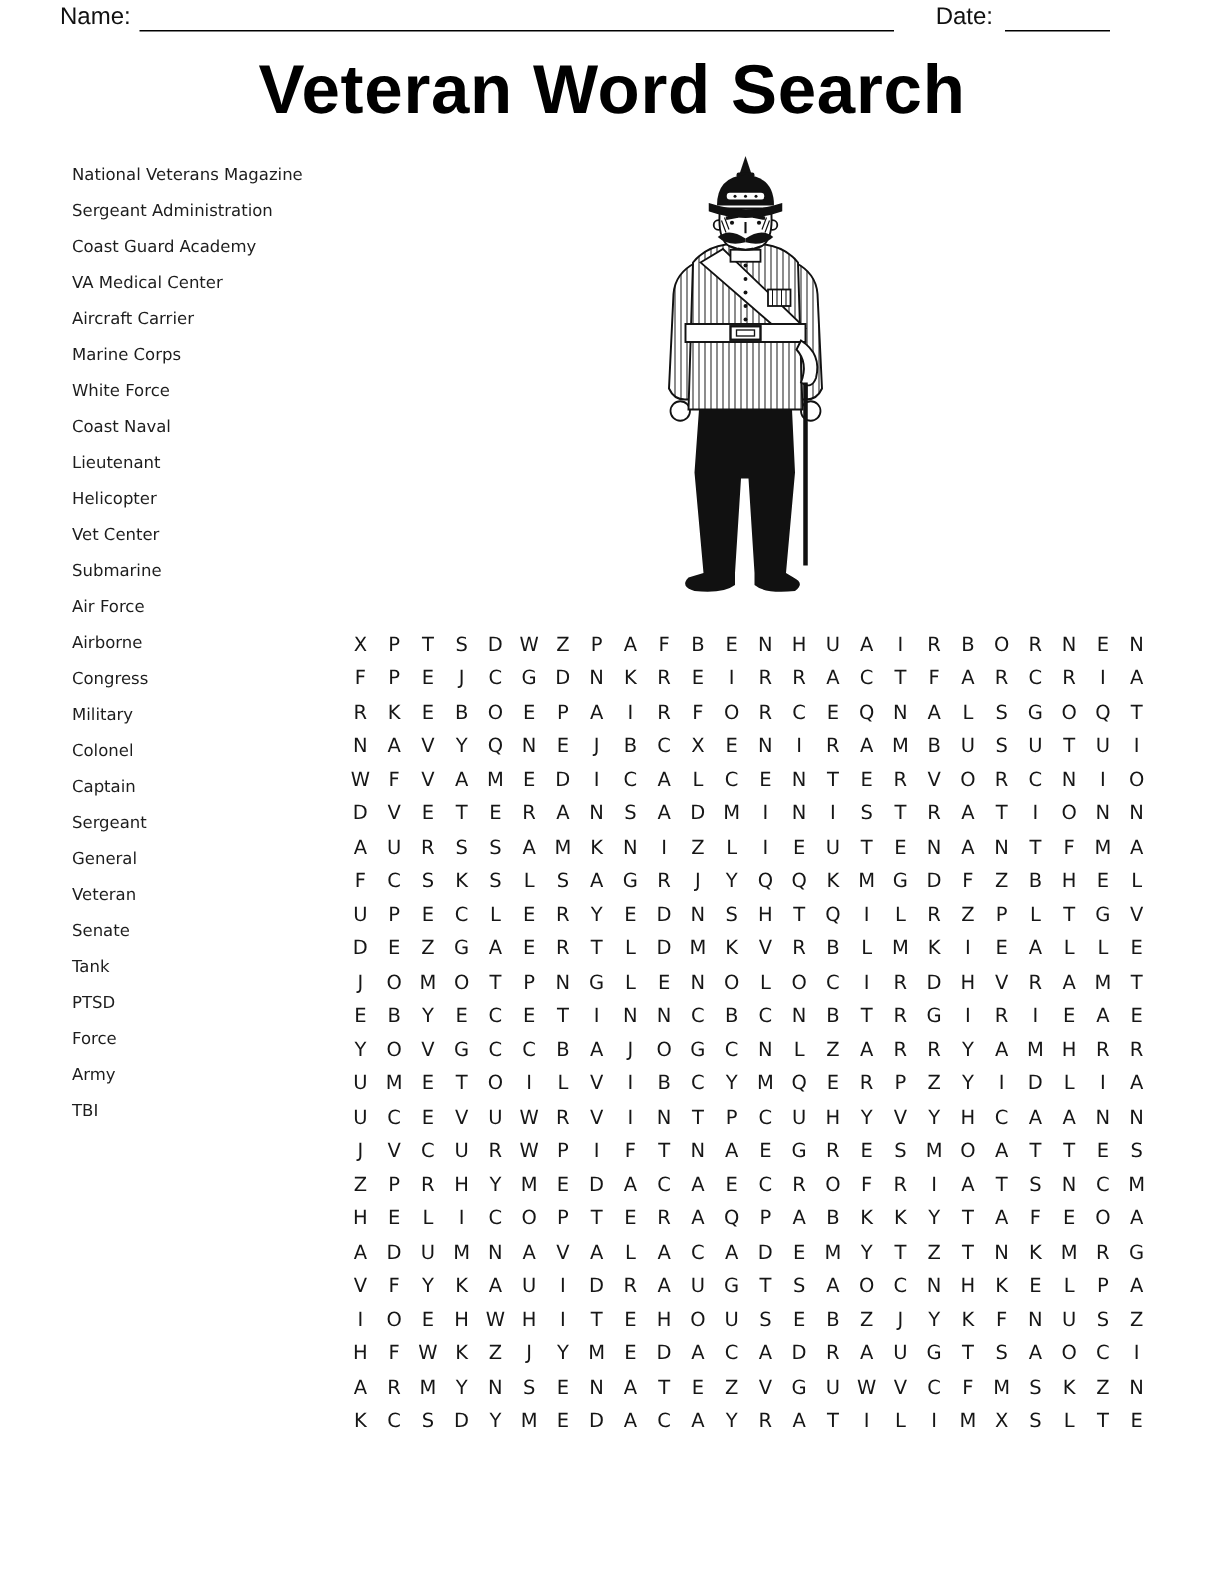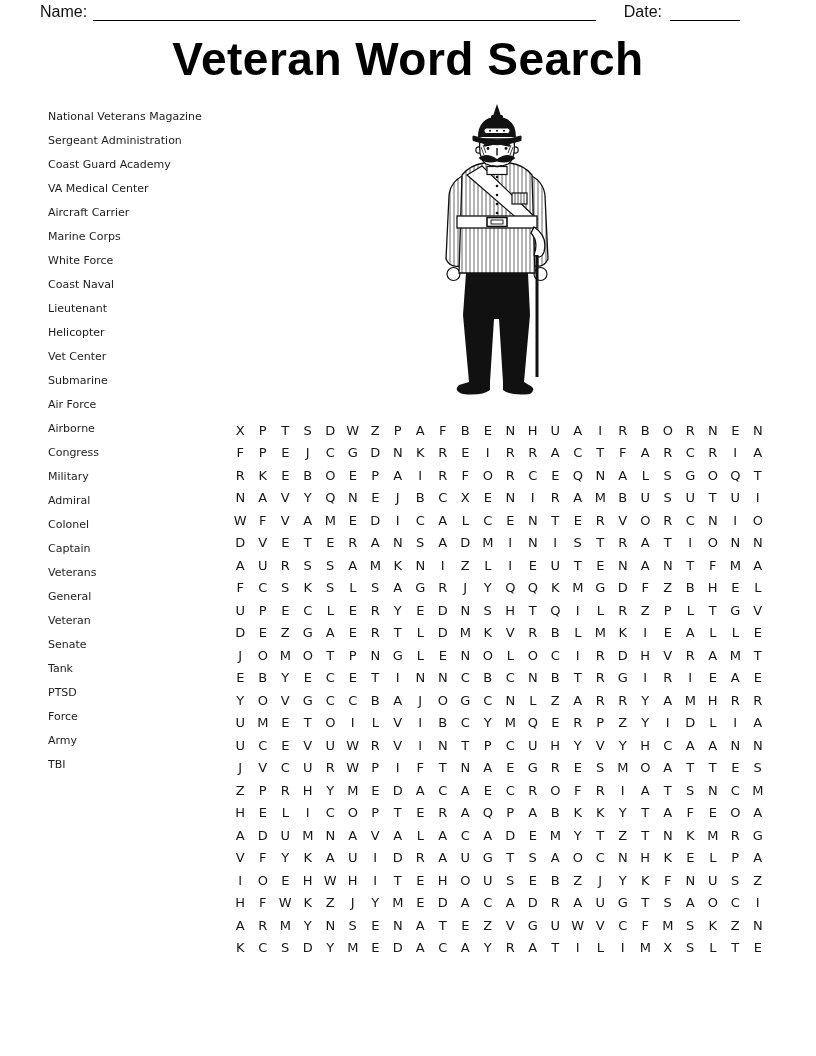--- a/index.html
+++ b/index.html
@@ -53,24 +53,23 @@
       <div class="word-item">White Force</div>
       <div class="word-item">Coast Naval</div>
       <div class="word-item">Lieutenant</div>
       <div class="word-item">Helicopter</div>
       <div class="word-item">Vet Center</div>
       <div class="word-item">Submarine</div>
       <div class="word-item">Air Force</div>
       <div class="word-item">Airborne</div>
       <div class="word-item">Congress</div>
       <div class="word-item">Military</div>
-      <div class="word-item">Admiral</div>
       <div class="word-item">Colonel</div>
       <div class="word-item">Captain</div>
-      <div class="word-item">Veterans</div>
+      <div class="word-item">Sergeant</div>
       <div class="word-item">General</div>
       <div class="word-item">Veteran</div>
       <div class="word-item">Senate</div>
       <div class="word-item">Tank</div>
       <div class="word-item">PTSD</div>
       <div class="word-item">Force</div>
       <div class="word-item">Army</div>
       <div class="word-item">TBI</div>
     </div>
 

